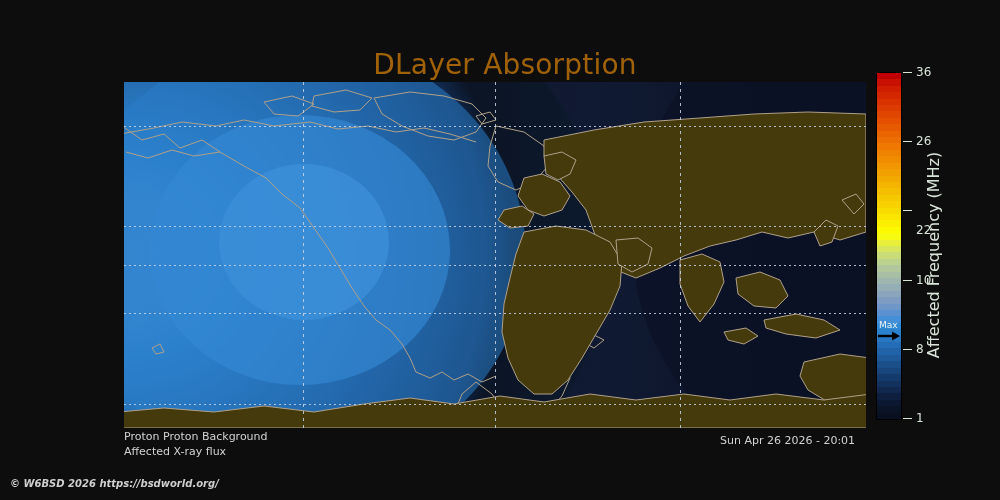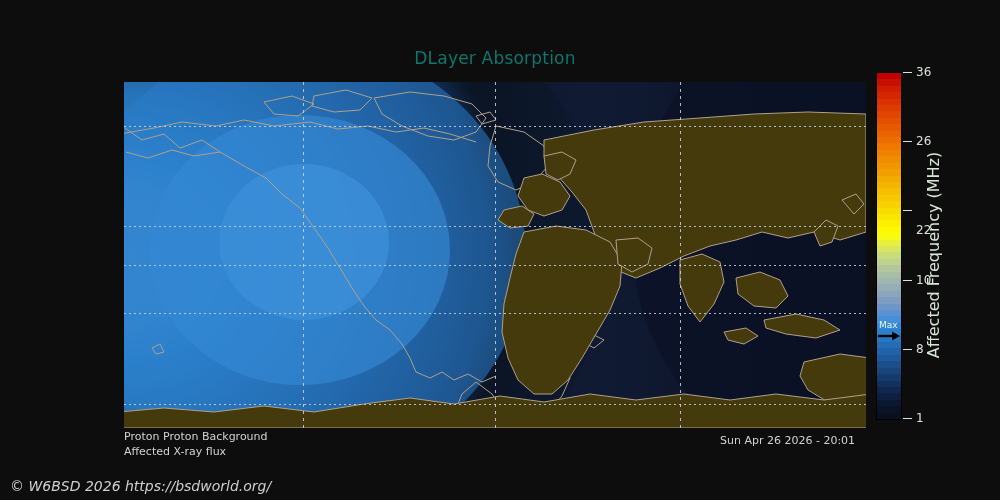--- a/index.html
+++ b/index.html
@@ -1,43 +1,43 @@
 <!DOCTYPE html>
 <html><head>
 <meta charset="utf-8">
 <style>
   html,body{margin:0;padding:0;background:#0d0d0d;}
   body{width:1000px;height:500px;overflow:hidden;
        font-family:"DejaVu Sans","Liberation Sans",sans-serif;}
   #root{position:relative;width:1000px;height:500px;background:#0d0d0d;}
 
   
-  #title{position:absolute;left:0;top:48px;width:990px;text-align:center;
-         color:#0f766e;font-size:17px;letter-spacing:.2px;}
+  #title{position:absolute;left:10px;top:48px;width:990px;text-align:center;
+         color:#a16207;font-size:28px;letter-spacing:.2px;}
 
   
   #map{position:absolute;left:124px;top:82px;width:742px;height:346px;
        overflow:hidden;background:#0b1020;}
   #mapsvg{position:absolute;left:0;top:0;width:742px;height:346px;display:block;}
 
   
   .grid{position:absolute;pointer-events:none;}
   .gh{left:0;width:742px;height:1px;
       background-image:linear-gradient(to right,#c9d6e8 0 2px,transparent 2px 5px);
       background-size:5px 1px;opacity:.85;}
   .gv{top:0;width:1px;height:346px;
       background-image:linear-gradient(to bottom,#c9d6e8 0 3px,transparent 3px 7px);
       background-size:1px 7px;opacity:.85;}
 
   
   #note1{position:absolute;left:124px;top:430px;color:#d2d2d2;font-size:11px;}
   #note2{position:absolute;left:124px;top:445px;color:#d2d2d2;font-size:11px;}
   #stamp{position:absolute;left:720px;top:434px;color:#d2d2d2;font-size:11px;}
-  #copy{position:absolute;left:10px;top:478px;color:#cfcfcf;font-size:14px;
-        font-style:italic;}
+  #copy{position:absolute;left:10px;top:478px;color:#cfcfcf;font-size:10px;
+        font-style:italic;font-weight:bold;}
 
   
   #cbwrap{position:absolute;left:876px;top:72px;width:26px;height:348px;}
   #cbar{position:absolute;left:0;top:0;width:26px;height:348px;
         border:1px solid #000;box-sizing:border-box;}
   .cbseg{width:100%;}
   .ctick{position:absolute;left:27px;width:9px;height:1px;background:#d8e4d8;}
   .clab{position:absolute;left:40px;color:#d8e4d8;font-size:12px;
         transform:translateY(-50%);white-space:nowrap;}
   #maxlab{position:absolute;left:879px;top:320px;color:#f2f2f2;font-size:9px;}

